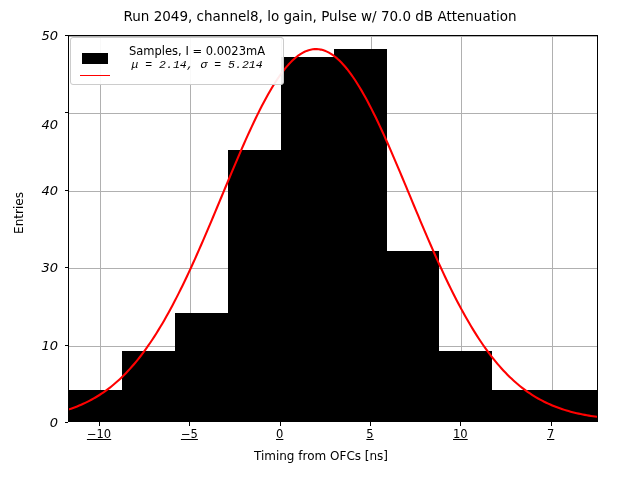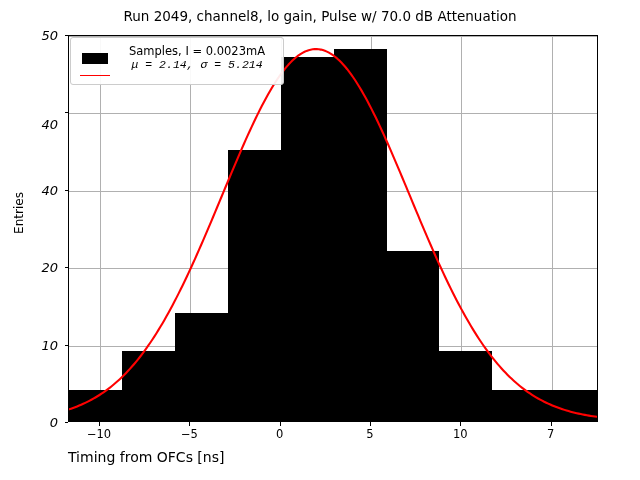--- a/index.html
+++ b/index.html
@@ -78,38 +78,39 @@
     background: #000000;
     left: 64.5px;
   }
   .ticklabel-x {
     position: absolute;
     top: 427px;
     font-size: 11.5px;
     color: #000000;
     transform: translateX(-50%);
     white-space: nowrap;
+    text-decoration: underline;
   }
   .ticklabel-y {
     position: absolute;
     right: 582px;
     font-size: 13px;
     color: #000000;
     transform: translateY(-50%);
     text-align: right;
     white-space: nowrap;
     font-style: italic;
   }
   #xlabel {
     position: absolute;
-    left: 68px;
+    left: 56px;
     width: 530px;
     top: 449px;
-    text-align: left;
-    font-size: 14px;
+    text-align: center;
+    font-size: 12px;
     color: #000000;
     white-space: nowrap;
   }
   #ylabel {
     position: absolute;
     left: -71px;
     top: 206px;
     width: 180px;
     text-align: center;
     font-size: 12px;
@@ -212,21 +213,21 @@
       <div class="ticklabel-x" style="left: 370.031px;">5</div>
       <div class="tick-x" style="left: 460.352px;"></div>
       <div class="ticklabel-x" style="left: 460.352px;">10</div>
       <div class="tick-x" style="left: 550.672px;"></div>
       <div class="ticklabel-x" style="left: 550.672px;">7</div>
       <div class="tick-y" style="top: 422px;"></div>
       <div class="ticklabel-y" style="top: 422px;">0</div>
       <div class="tick-y" style="top: 344.6px;"></div>
       <div class="ticklabel-y" style="top: 344.6px;">10</div>
       <div class="tick-y" style="top: 267.2px;"></div>
-      <div class="ticklabel-y" style="top: 267.2px;">20</div>
+      <div class="ticklabel-y" style="top: 267.2px;">30</div>
       <div class="tick-y" style="top: 189.8px;"></div>
       <div class="ticklabel-y" style="top: 189.8px;">40</div>
       <div class="tick-y" style="top: 112.4px;"></div>
       <div class="ticklabel-y" style="top: 124px; margin-left: 39px;">40</div>
       <div class="tick-y" style="top: 35px;"></div>
       <div class="ticklabel-y" style="top: 35px;">50</div>
     </div>
 
   <div id="xlabel">Timing from OFCs [ns]</div>
   <div id="ylabel">Entries</div>

